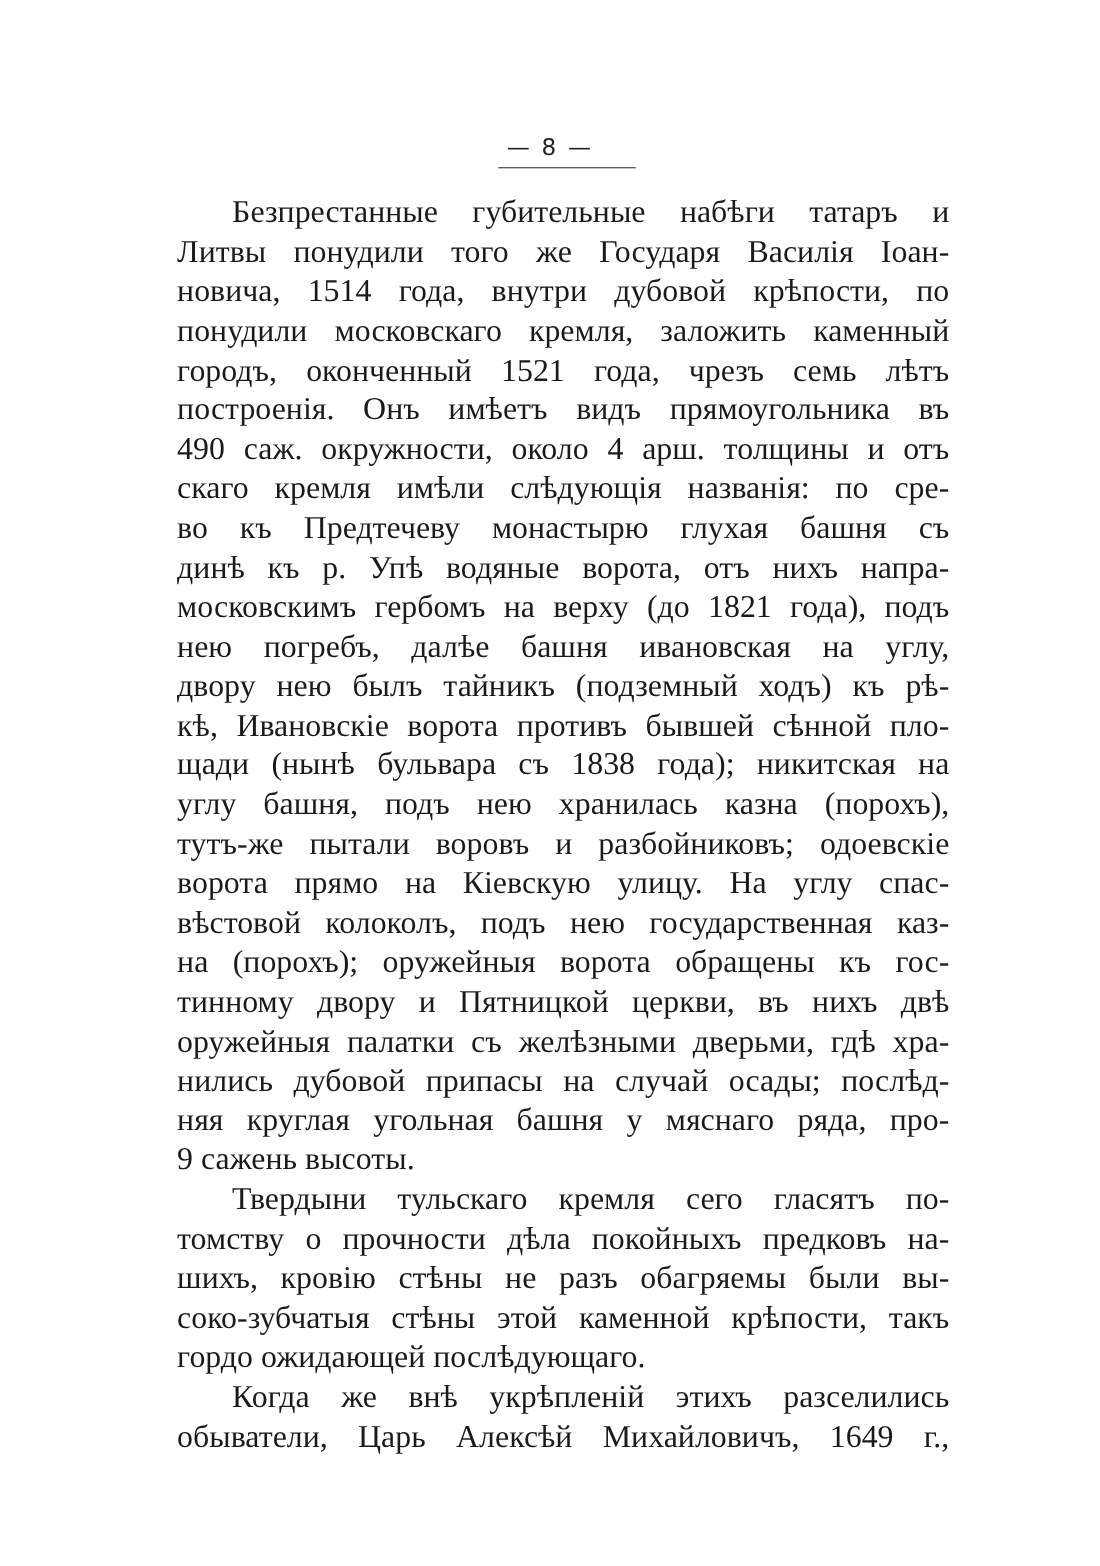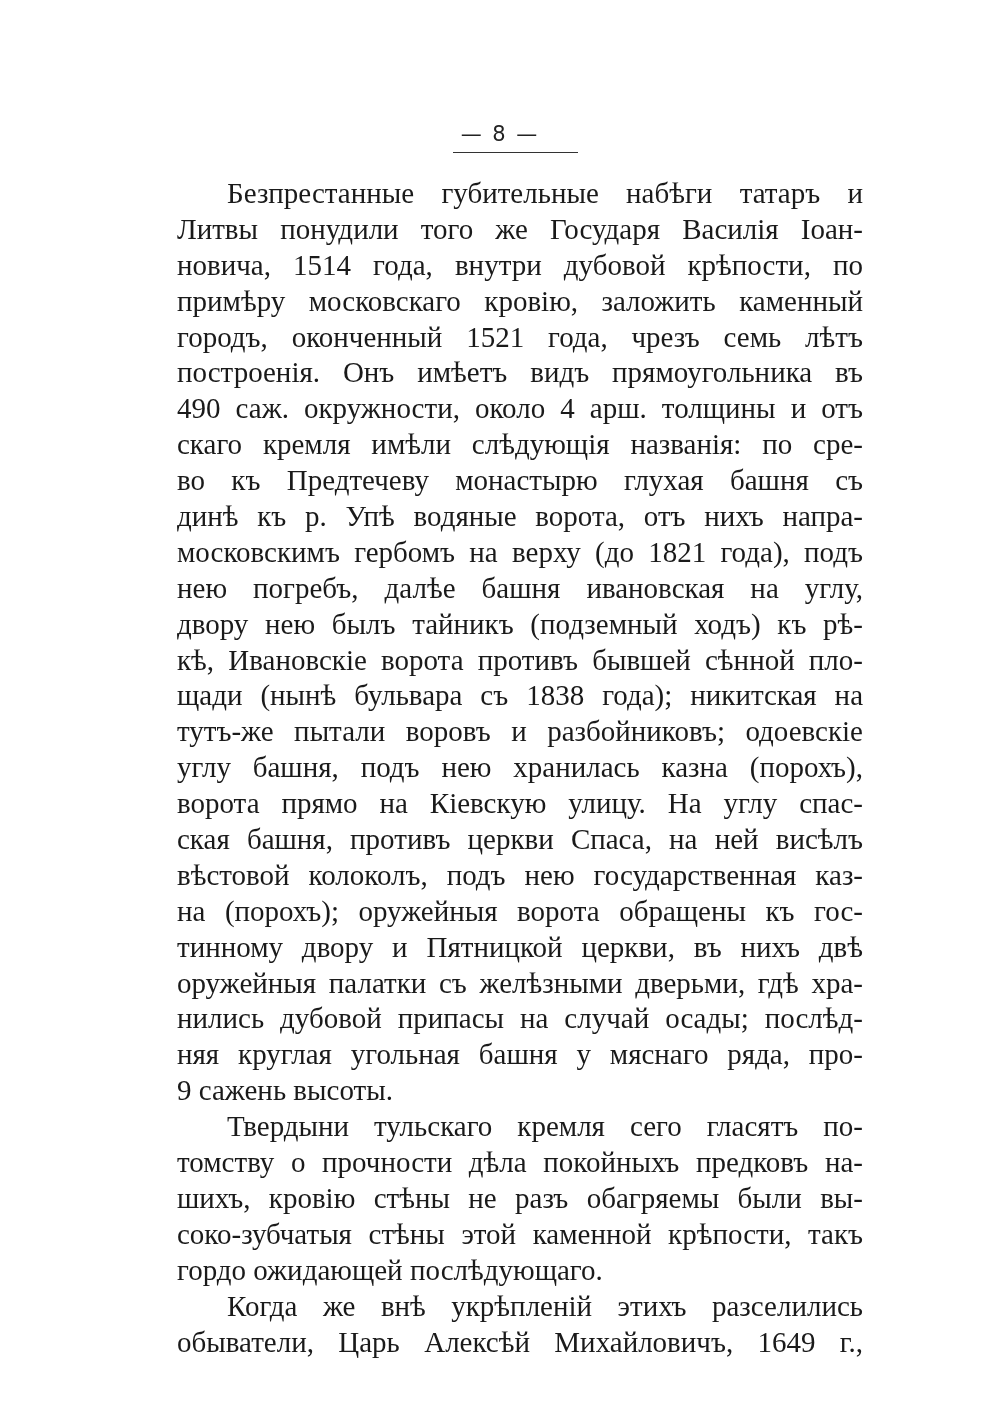--- a/index.html
+++ b/index.html
@@ -3,50 +3,49 @@
 <meta charset="utf-8">
 <style>
   html, body { margin:0; padding:0; background:#ffffff; }
   body { width:1000px; height:1424px; position:relative; overflow:hidden; }
   .page { position:absolute; left:0; top:0; width:1000px; height:1424px; background:#fff; }
   .pagenum { position:absolute; top:122px; left:0; width:1000px; text-align:center;
     font-family:"DejaVu Sans", sans-serif; font-size:21px; color:#222; letter-spacing:2px; }
   .rule { position:absolute; top:152px; left:453px; width:125px; height:0; border-top:1.5px solid #333; }
   .body { position:absolute; left:161px; top:176px; width:702px;
     font-family:"Liberation Serif", serif; font-size:29px; color:#1a1a1a; }
-  .line { height:35.9px; line-height:35.9px; white-space:nowrap; text-align:justify; text-align-last:justify;margin-left:16px; }
+  .line { height:35.9px; line-height:35.9px; white-space:nowrap; text-align:justify; text-align-last:justify; }
   .line.last { text-align-last:left; }
   .line.indent { padding-left:50px; }
 </style>
 </head>
 <body>
 
 <div class="page">
   <div class="pagenum">— 8 —</div>
   <div class="rule"></div>
   <div class="body" id="body">
       <div class="line indent">Безпрестанные губительные набѣги татаръ и</div>
       <div class="line">Литвы понудили того же Государя Василія Іоан-</div>
       <div class="line">новича, 1514 года, внутри дубовой крѣпости, по</div>
-      <div class="line">примѣру московскаго кровію, заложить каменный</div>
+      <div class="line">понудили московскаго кремля, заложить каменный</div>
       <div class="line">городъ, оконченный 1521 года, чрезъ семь лѣтъ</div>
       <div class="line">построенія. Онъ имѣетъ видъ прямоугольника въ</div>
       <div class="line">490 саж. окружности, около 4 арш. толщины и отъ</div>
       <div class="line">скаго кремля имѣли слѣдующія названія: по сре-</div>
       <div class="line">во къ Предтечеву монастырю глухая башня съ</div>
       <div class="line">динѣ къ р. Упѣ водяные ворота, отъ нихъ напра-</div>
       <div class="line">московскимъ гербомъ на верху (до 1821 года), подъ</div>
       <div class="line">нею погребъ, далѣе башня ивановская на углу,</div>
       <div class="line">двору нею былъ тайникъ (подземный ходъ) къ рѣ-</div>
       <div class="line">кѣ, Ивановскіе ворота противъ бывшей сѣнной пло-</div>
       <div class="line">щади (нынѣ бульвара съ 1838 года); никитская на</div>
+      <div class="line">углу башня, подъ нею хранилась казна (порохъ),</div>
       <div class="line">тутъ-же пытали воровъ и разбойниковъ; одоевскіе</div>
-      <div class="line">углу башня, подъ нею хранилась казна (порохъ),</div>
       <div class="line">ворота прямо на Кіевскую улицу. На углу спас-</div>
-      <div class="line">ская башня, противъ церкви Спаса, на ней висѣлъ</div>
       <div class="line">вѣстовой колоколъ, подъ нею государственная каз-</div>
       <div class="line">на (порохъ); оружейныя ворота обращены къ гос-</div>
       <div class="line">тинному двору и Пятницкой церкви, въ нихъ двѣ</div>
       <div class="line">оружейныя палатки съ желѣзными дверьми, гдѣ хра-</div>
       <div class="line">нились дубовой припасы на случай осады; послѣд-</div>
       <div class="line">няя круглая угольная башня у мяснаго ряда, про-</div>
       <div class="line last">9 сажень высоты.</div>
       <div class="line indent">Твердыни тульскаго кремля сего гласятъ по-</div>
       <div class="line">томству о прочности дѣла покойныхъ предковъ на-</div>
       <div class="line">шихъ, кровію стѣны не разъ обагряемы были вы-</div>

